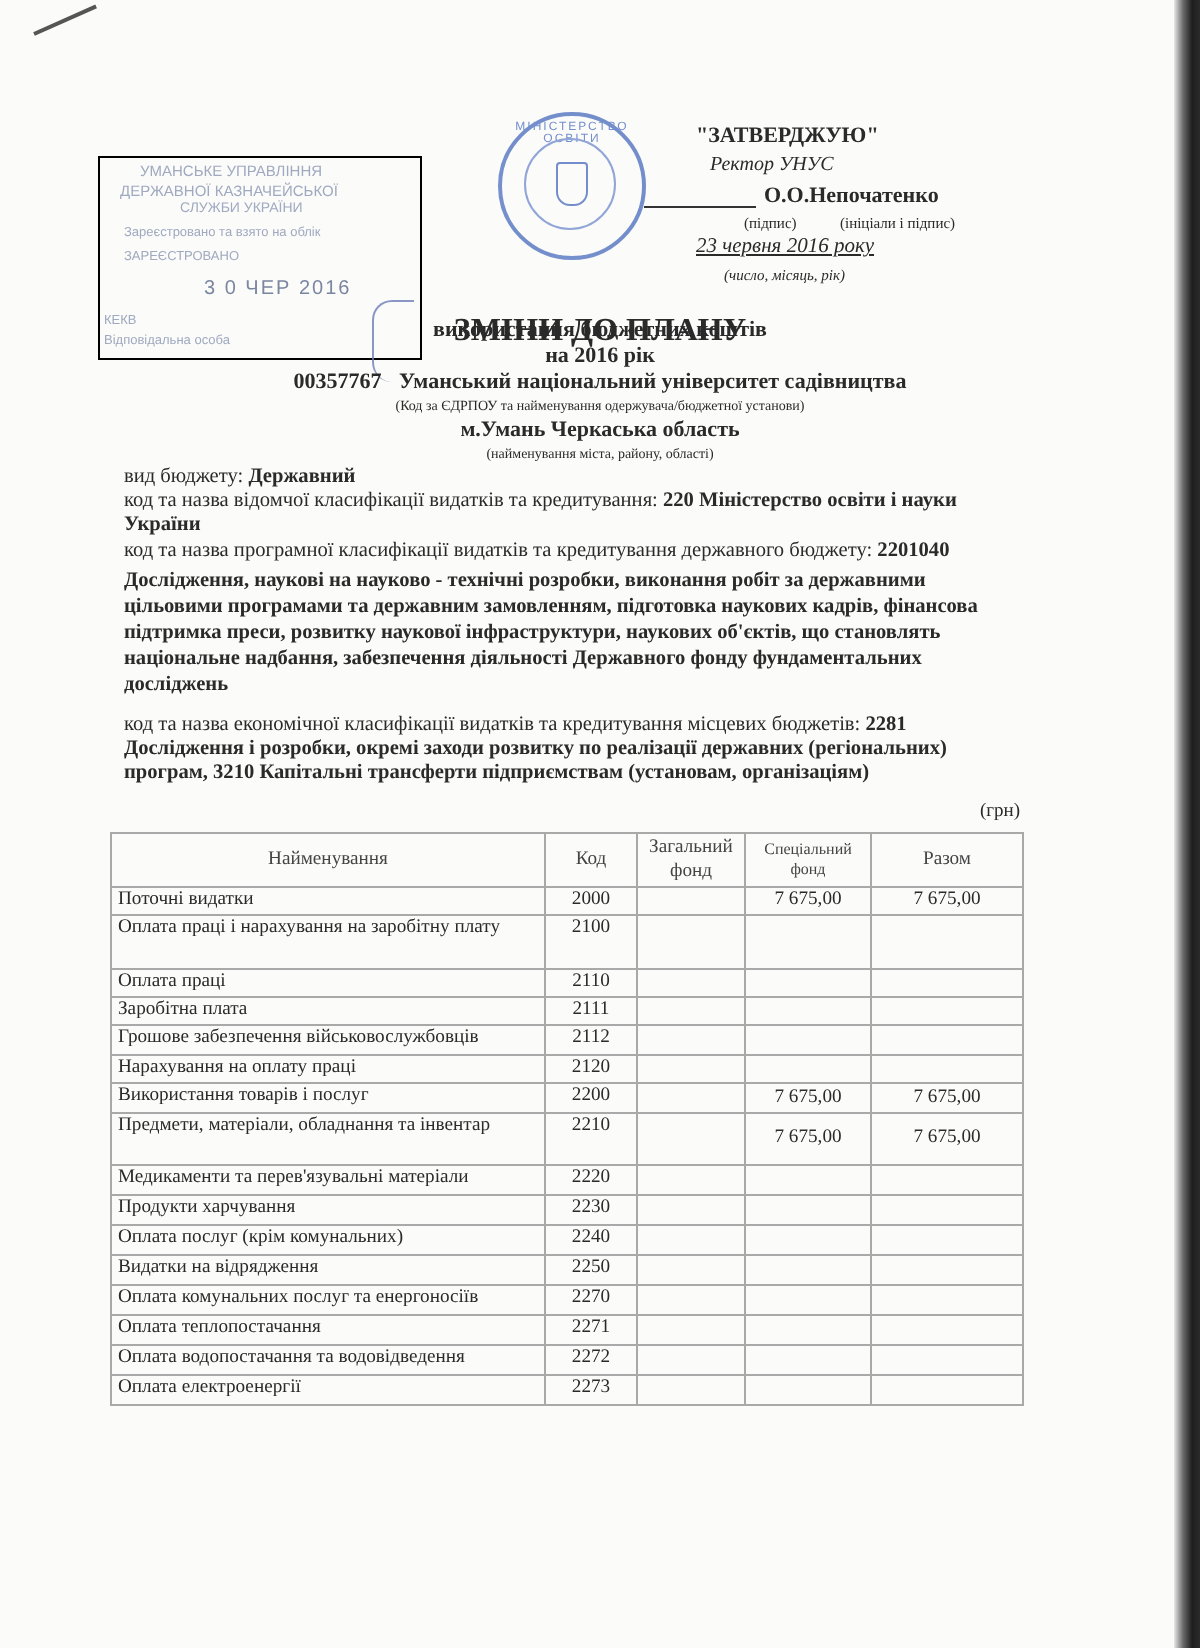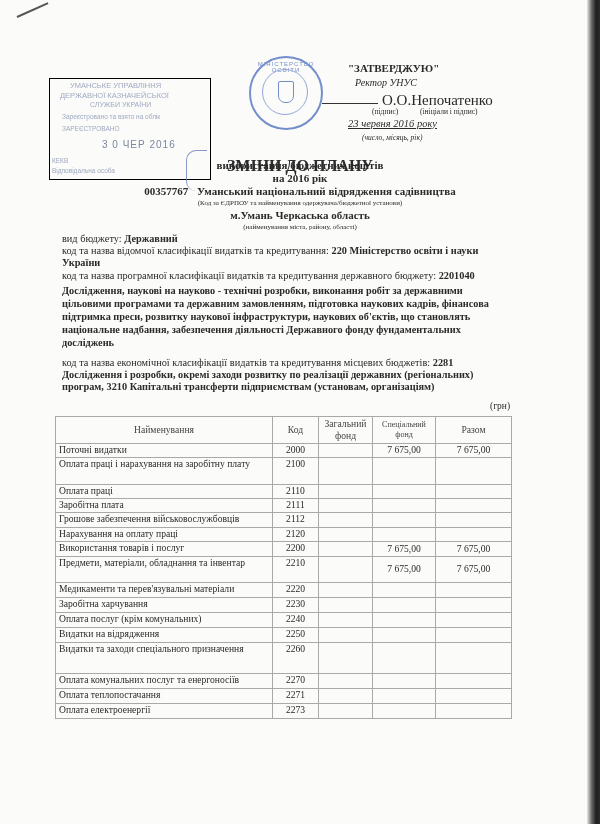--- a/index.html
+++ b/index.html
@@ -15,21 +15,21 @@
   }
   .scratch {
     position: absolute; left: 17px; top: 16px; width: 34px; height: 2px;
     background: #555; transform: rotate(-24deg); transform-origin: left center;
   }
   
   .approve { position: absolute; left: 322px; top: 62px; width: 260px; font-size: 10px; }
   .approve .title { position: absolute; left: 26px; top: 0; font-weight: bold; font-size: 11px; }
   .approve .role { position: absolute; left: 33px; top: 15px; font-style: italic; font-size: 10px; }
   .approve .sigline { position: absolute; left: 0; top: 41px; width: 56px; border-bottom: 1px solid #333; }
-  .approve .name { position: absolute; left: 60px; top: 30px; font-weight: normal; font-size: 15px; }
+  .approve .name { position: absolute; left: 60px; top: 30px; font-weight: bold; font-size: 11px; }
   .approve .cap1 { position: absolute; left: 50px; top: 45px; font-size: 7.5px; }
   .approve .cap2 { position: absolute; left: 98px; top: 45px; font-size: 7.5px; }
   .approve .date { position: absolute; left: 26px; top: 56px; font-style: italic; text-decoration: underline; font-size: 10.5px; }
   .approve .cap3 { position: absolute; left: 40px; top: 71px; font-size: 7.5px; font-style: italic; }
 
   
   .seal {
     position: absolute; left: 249px; top: 56px; width: 70px; height: 70px;
     border: 2px solid #5d7cc4; border-radius: 50%; opacity: 0.85;
   }
@@ -136,21 +136,21 @@
   <div class="cap2">(ініціали і підпис)</div>
   <div class="date">23 червня 2016 року</div>
   <div class="cap3">(число, місяць, рік)</div>
 </div>
 
 <div class="center h-title">ЗМІНИ ДО ПЛАНУ</div>
 <div class="center h-sub1">використання бюджетних коштів</div>
 <div class="center h-sub2">на  2016 рік</div>
 <div class="center h-org">
   <span class="code">00357767</span>
-  <span>Уманський національний відрядження садівництва</span>
+  <span>Уманський національний університет садівництва</span>
 </div>
 <div class="center h-cap1">(Код за ЄДРПОУ та найменування одержувача/бюджетної установи)</div>
 <div class="center h-city">м.Умань  Черкаська область</div>
 <div class="center h-cap2">(найменування міста, району, області)</div>
 
 <div class="para p1">
   <span>вид бюджету: </span><b>Державний</b>
 </div>
 <div class="para p2">
   <span>код та назва відомчої класифікації видатків та кредитування: </span><b>220 Міністерство освіти і науки України</b>
@@ -240,62 +240,62 @@
         <td class="num">7 675,00</td>
       </tr>
       <tr style="height: 15px;">
         <td class="name">Медикаменти та перев'язувальні матеріали</td>
         <td class="code">2220</td>
         <td class="num"></td>
         <td class="num"></td>
         <td class="num"></td>
       </tr>
       <tr style="height: 15px;">
-        <td class="name">Заробітна харчування</td>
+        <td class="name">Продукти харчування</td>
         <td class="code">2230</td>
         <td class="num"></td>
         <td class="num"></td>
         <td class="num"></td>
       </tr>
       <tr style="height: 15px;">
         <td class="name">Оплата послуг (крім комунальних)</td>
         <td class="code">2240</td>
         <td class="num"></td>
         <td class="num"></td>
         <td class="num"></td>
       </tr>
       <tr style="height: 15px;">
         <td class="name">Видатки на відрядження</td>
         <td class="code">2250</td>
-        <td class="num"></td>
-        <td class="num"></td>
-        <td class="num"></td>
-      </tr>
-      <tr style="height: 31px;">
-        <td class="name">Видатки та заходи спеціального призначення</td>
-        <td class="code">2260</td>
         <td class="num"></td>
         <td class="num"></td>
         <td class="num"></td>
       </tr>
       <tr style="height: 15px;">
         <td class="name">Оплата комунальних послуг та енергоносіїв</td>
         <td class="code">2270</td>
         <td class="num"></td>
         <td class="num"></td>
         <td class="num"></td>
       </tr>
       <tr style="height: 15px; margin-left: 38px;">
         <td class="name">Оплата теплопостачання</td>
         <td class="code">2271</td>
         <td class="num"></td>
         <td class="num"></td>
         <td class="num"></td>
       </tr>
       <tr style="height: 15px;">
+        <td class="name">Оплата водопостачання та водовідведення</td>
+        <td class="code">2272</td>
+        <td class="num"></td>
+        <td class="num"></td>
+        <td class="num"></td>
+      </tr>
+      <tr style="height: 15px;">
         <td class="name">Оплата електроенергії</td>
         <td class="code">2273</td>
         <td class="num"></td>
         <td class="num"></td>
         <td class="num"></td>
       </tr>
     </tbody>
 </table>
 
 </body></html>

